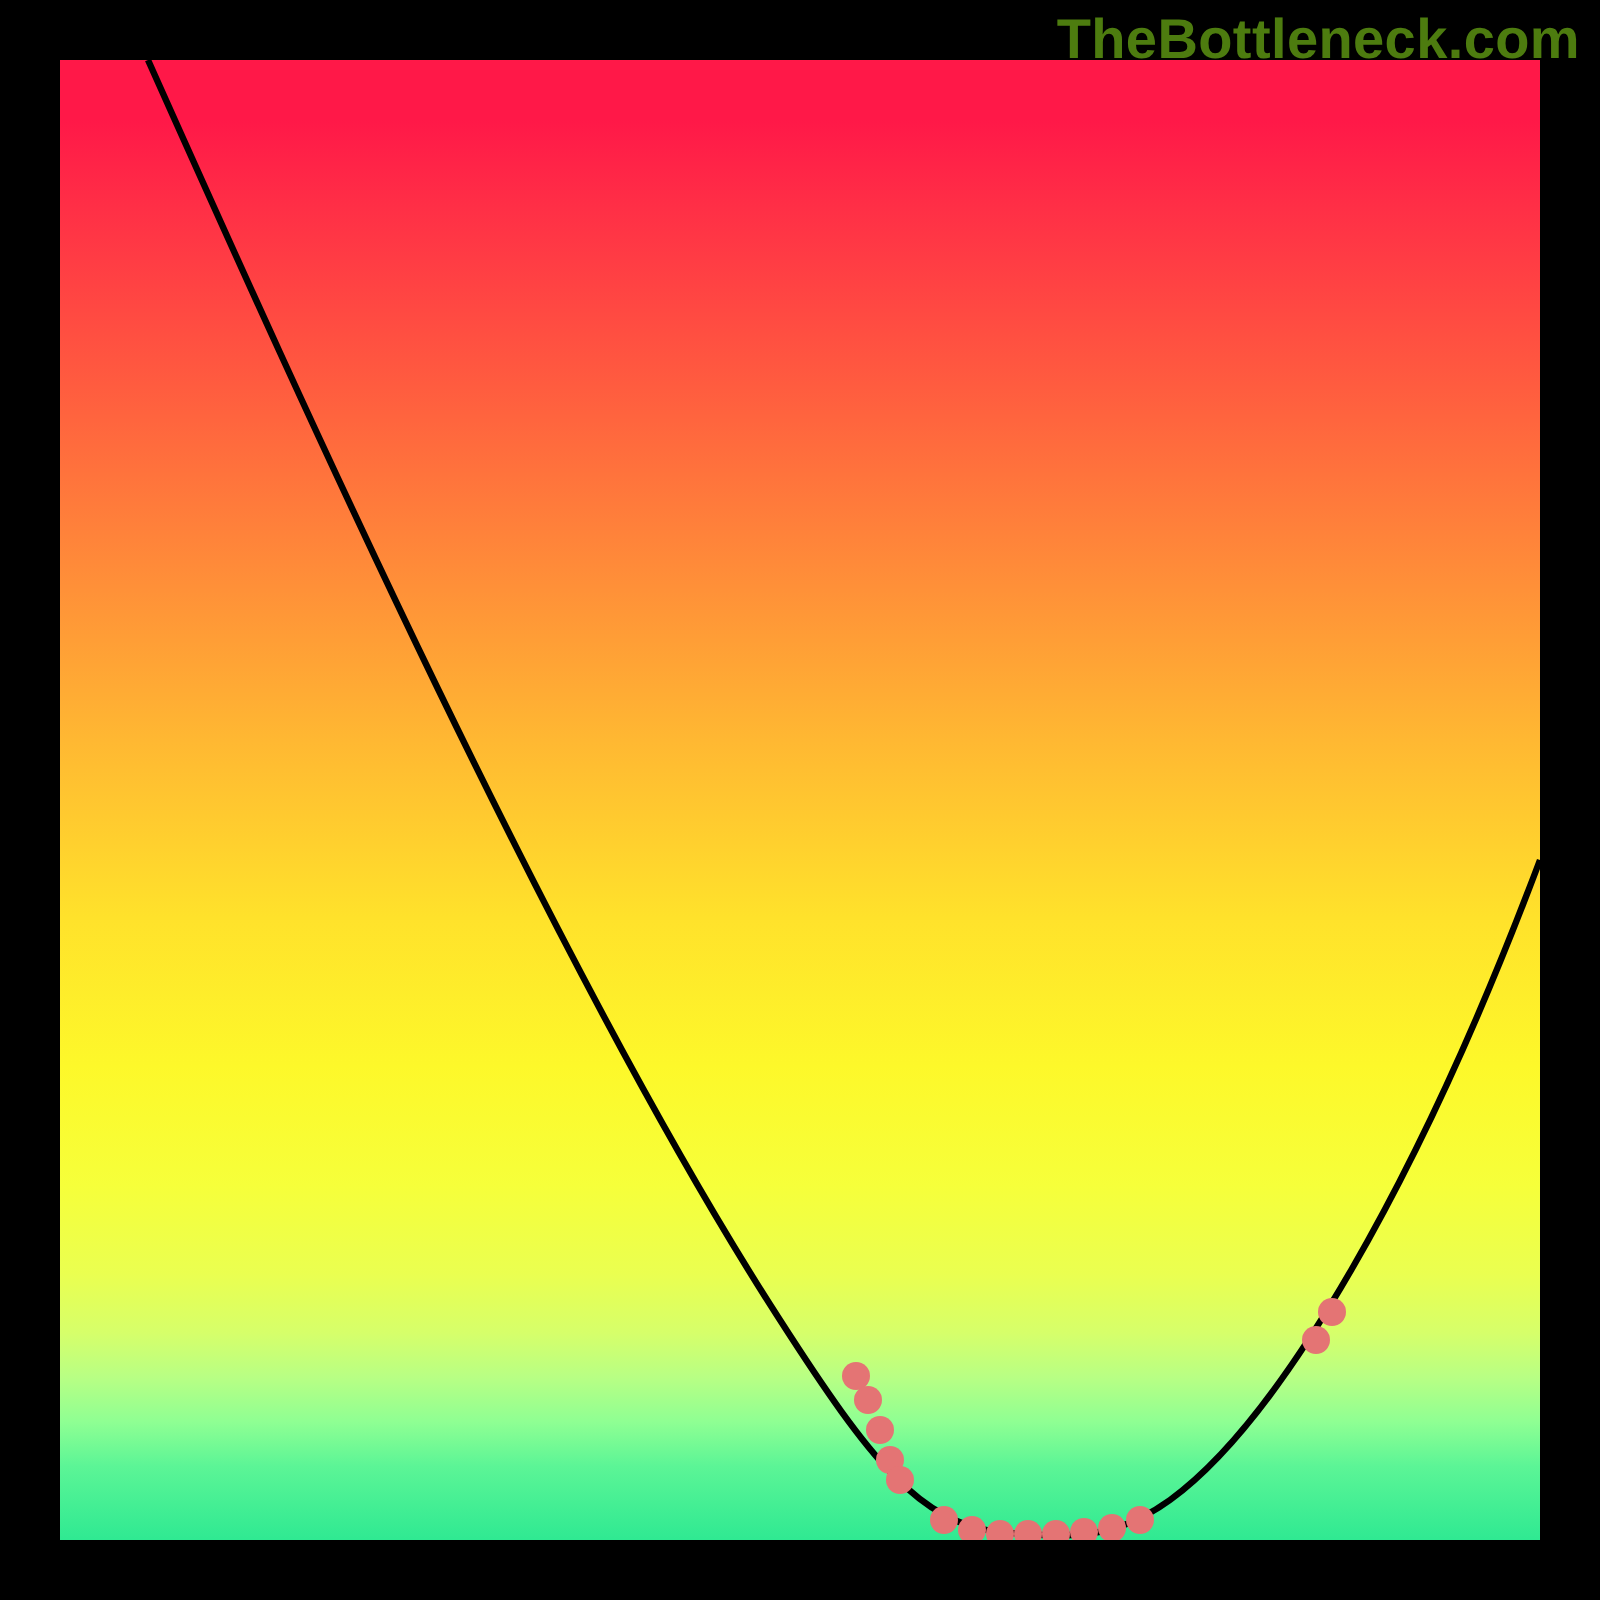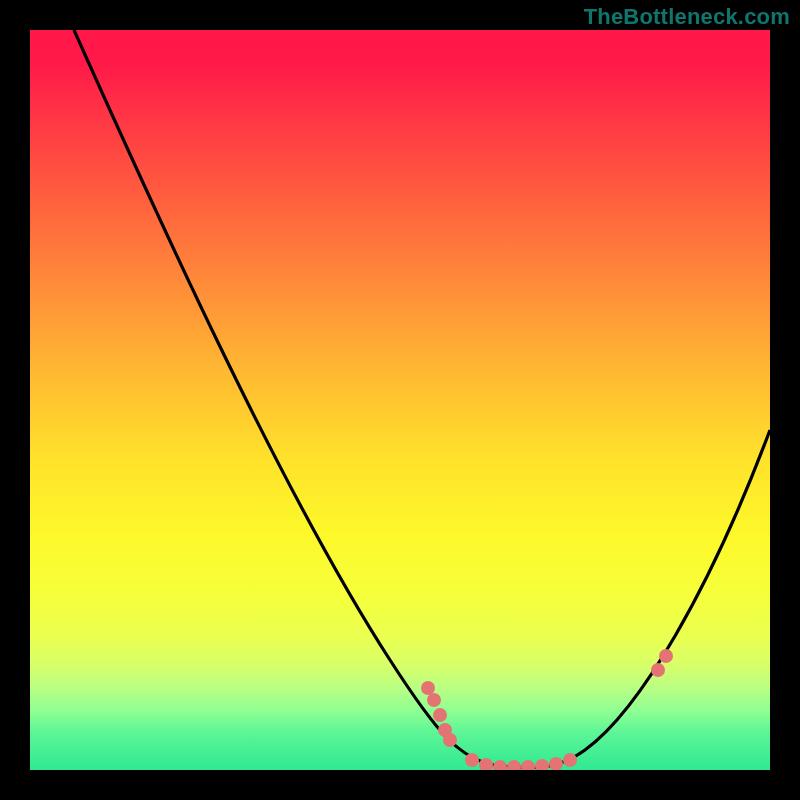--- a/index.html
+++ b/index.html
@@ -14,22 +14,22 @@
   .frame {
     position: relative;
     width: 800px;
     height: 800px;
     background: #000000;
   }
   .attribution {
     position: absolute;
     top: 4px;
     right: 10px;
-    color: #0f766e;
-    font-size: 22px;
+    color: #4d7c0f;
+    font-size: 28px;
     font-weight: 600;
     letter-spacing: 0.2px;
   }
   .plot-area {
     position: absolute;
     left: 30px;
     top: 30px;
     width: 740px;
     height: 740px;
     overflow: hidden;

